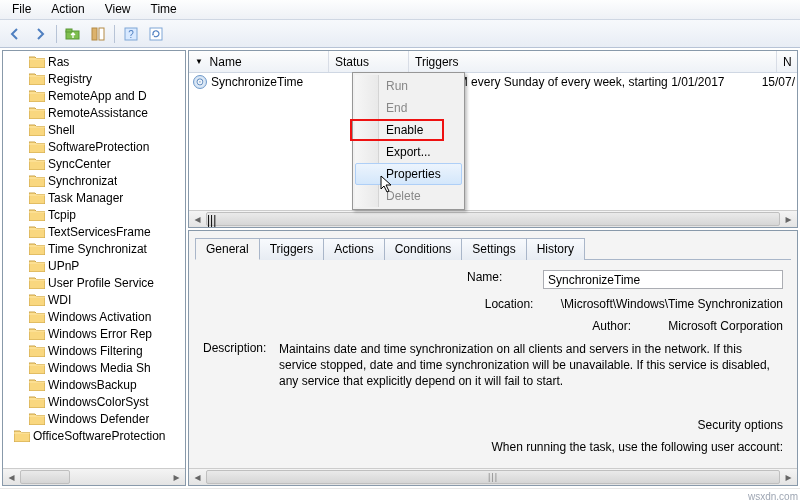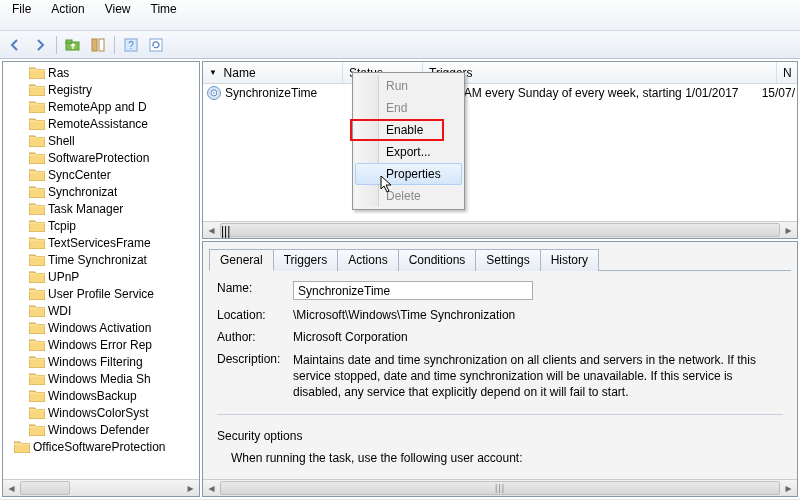--- a/index.html
+++ b/index.html
@@ -1,24 +1,24 @@
 <!DOCTYPE html>
 <html><head>
 <meta charset="utf-8">
 <style>
   * { box-sizing: border-box; font-family: "Segoe UI", Tahoma, sans-serif; }
   html, body { margin:0; padding:0; width:800px; height:503px; overflow:hidden; background:#fff; color:#000; font-size:12px; }
-  .menubar { height:31px; background:linear-gradient(#fdfefe,#eef1f6); border-bottom:1px solid #cfd7e3; padding:1px 4px; display:flex; gap:4px; }
+  .menubar { height:20px; background:linear-gradient(#fdfefe,#eef1f6); border-bottom:1px solid #cfd7e3; padding:1px 4px; display:flex; gap:4px; }
   .menubar span { padding:1px 8px; }
   .toolbar { height:28px; background:linear-gradient(#f7f9fc,#e8edf5); border-bottom:1px solid #b7c3d6; display:flex; align-items:center; padding:0 4px; gap:3px; }
   .tbtn { width:22px; height:22px; display:flex; align-items:center; justify-content:center; border:1px solid transparent; border-radius:2px; }
   .tbtn svg { width:16px; height:16px; display:block; }
   .tsep { width:1px; height:18px; background:#b7c3d6; margin:0 2px; }
   .body { display:flex; height:calc(503px - 20px - 28px - 15px); }
-  .tree-pane { width:198px; border:1px solid #8899aa; margin:2px; background:#fff; position:relative; display:flex; flex-direction:column; }
+  .tree-pane { width:184px; border:1px solid #8899aa; margin:2px; background:#fff; position:relative; display:flex; flex-direction:column; }
   .tree { flex:1; overflow:hidden; padding:2px 0 0 0; }
   .tree-item { display:flex; align-items:center; height:17px; padding-left:26px; position:relative; white-space:nowrap; }
   .tree-item.lvl0 { padding-left:11px; }
   .folder-icon { width:16px; height:13px; display:inline-block; margin-right:3px; flex:none; }
   .folder-icon svg { width:16px; height:13px; display:block; }
   .tree-item .txt { overflow:hidden; text-overflow:clip; }
   .tree-sb { height:17px; background:linear-gradient(#f4f4f4,#e4e4e4); border-top:1px solid #ccc; position:relative; display:flex; }
   .tree-sb .thumb { position:absolute; left:17px; width:50px; top:1px; bottom:1px; background:linear-gradient(#eaeaea,#d6d6d6); border:1px solid #bfbfbf; border-radius:2px; }
   .tree-sb .arr { width:17px; display:flex; align-items:center; justify-content:center; color:#666; }
   .tree-sb .arr.r { margin-left:auto; }
@@ -33,21 +33,21 @@
   .top-sb { height:17px; background:linear-gradient(#f4f4f4,#e4e4e4); border-top:1px solid #ccc; display:flex; position:relative; }
   .top-sb .thumb { position:absolute; left:17px; right:17px; top:1px; bottom:1px; background:linear-gradient(#eaeaea,#d6d6d6); border:1px solid #bfbfbf; border-radius:2px; }
   .top-sb .arr { width:17px; display:flex; align-items:center; justify-content:center; color:#666; z-index:1; }
   .top-sb .arr.r { margin-left:auto; }
 
   .bottom-panel { flex:1; border:1px solid #8899aa; background:#f4f4f4; display:flex; flex-direction:column; }
   .tabs { display:flex; padding:6px 6px 0 6px; gap:0; }
   .tab { padding:3px 10px; border:1px solid #a9b6c9; background:linear-gradient(#f8fafd,#e7ecf3); border-bottom:none; position:relative; top:1px; font-size:12px; }
   .tab.active { background:#f4f4f4; border-bottom:1px solid #f4f4f4; z-index:2; }
   .tab + .tab { margin-left:-1px; }
-  .tab-body { flex:1; border-top:1px solid #a9b6c9; margin:0 6px; padding:10px 8px 0 8px; background:#f4f4f4; display:flex; flex-direction:column; overflow:hidden; }
+  .tab-body { flex:1; border-top:1px solid #a9b6c9; margin:0 6px; padding:10px 8px 0 8px; background:#f4f4f4; display:flex; flex-direction:column; overflow:hidden;align-items:flex-end; }
   .frow { display:flex; margin-bottom:8px; align-items:flex-start; }
   .frow .lbl { width:76px; flex:none; }
   .frow .val { flex:1; }
   .input { border:1px solid #abadb3; background:#fff; padding:2px 4px; width:240px; height:19px; font-family:inherit; font-size:12px; }
   .desc-val { line-height:16px; }
   .secopt { margin-top:8px; }
   .bot-sb { height:17px; background:linear-gradient(#f4f4f4,#e4e4e4); border-top:1px solid #ccc; display:flex; position:relative; }
   .bot-sb .thumb { position:absolute; left:17px; right:17px; top:1px; bottom:1px; background:linear-gradient(#eaeaea,#d6d6d6); border:1px solid #bfbfbf; border-radius:2px; }
   .bot-sb .mid-grip { position:absolute; left:50%; top:50%; transform:translate(-50%,-50%); color:#888; font-size:9px; letter-spacing:1px; }
   .bot-sb .arr { width:17px; display:flex; align-items:center; justify-content:center; color:#666; z-index:1; }

